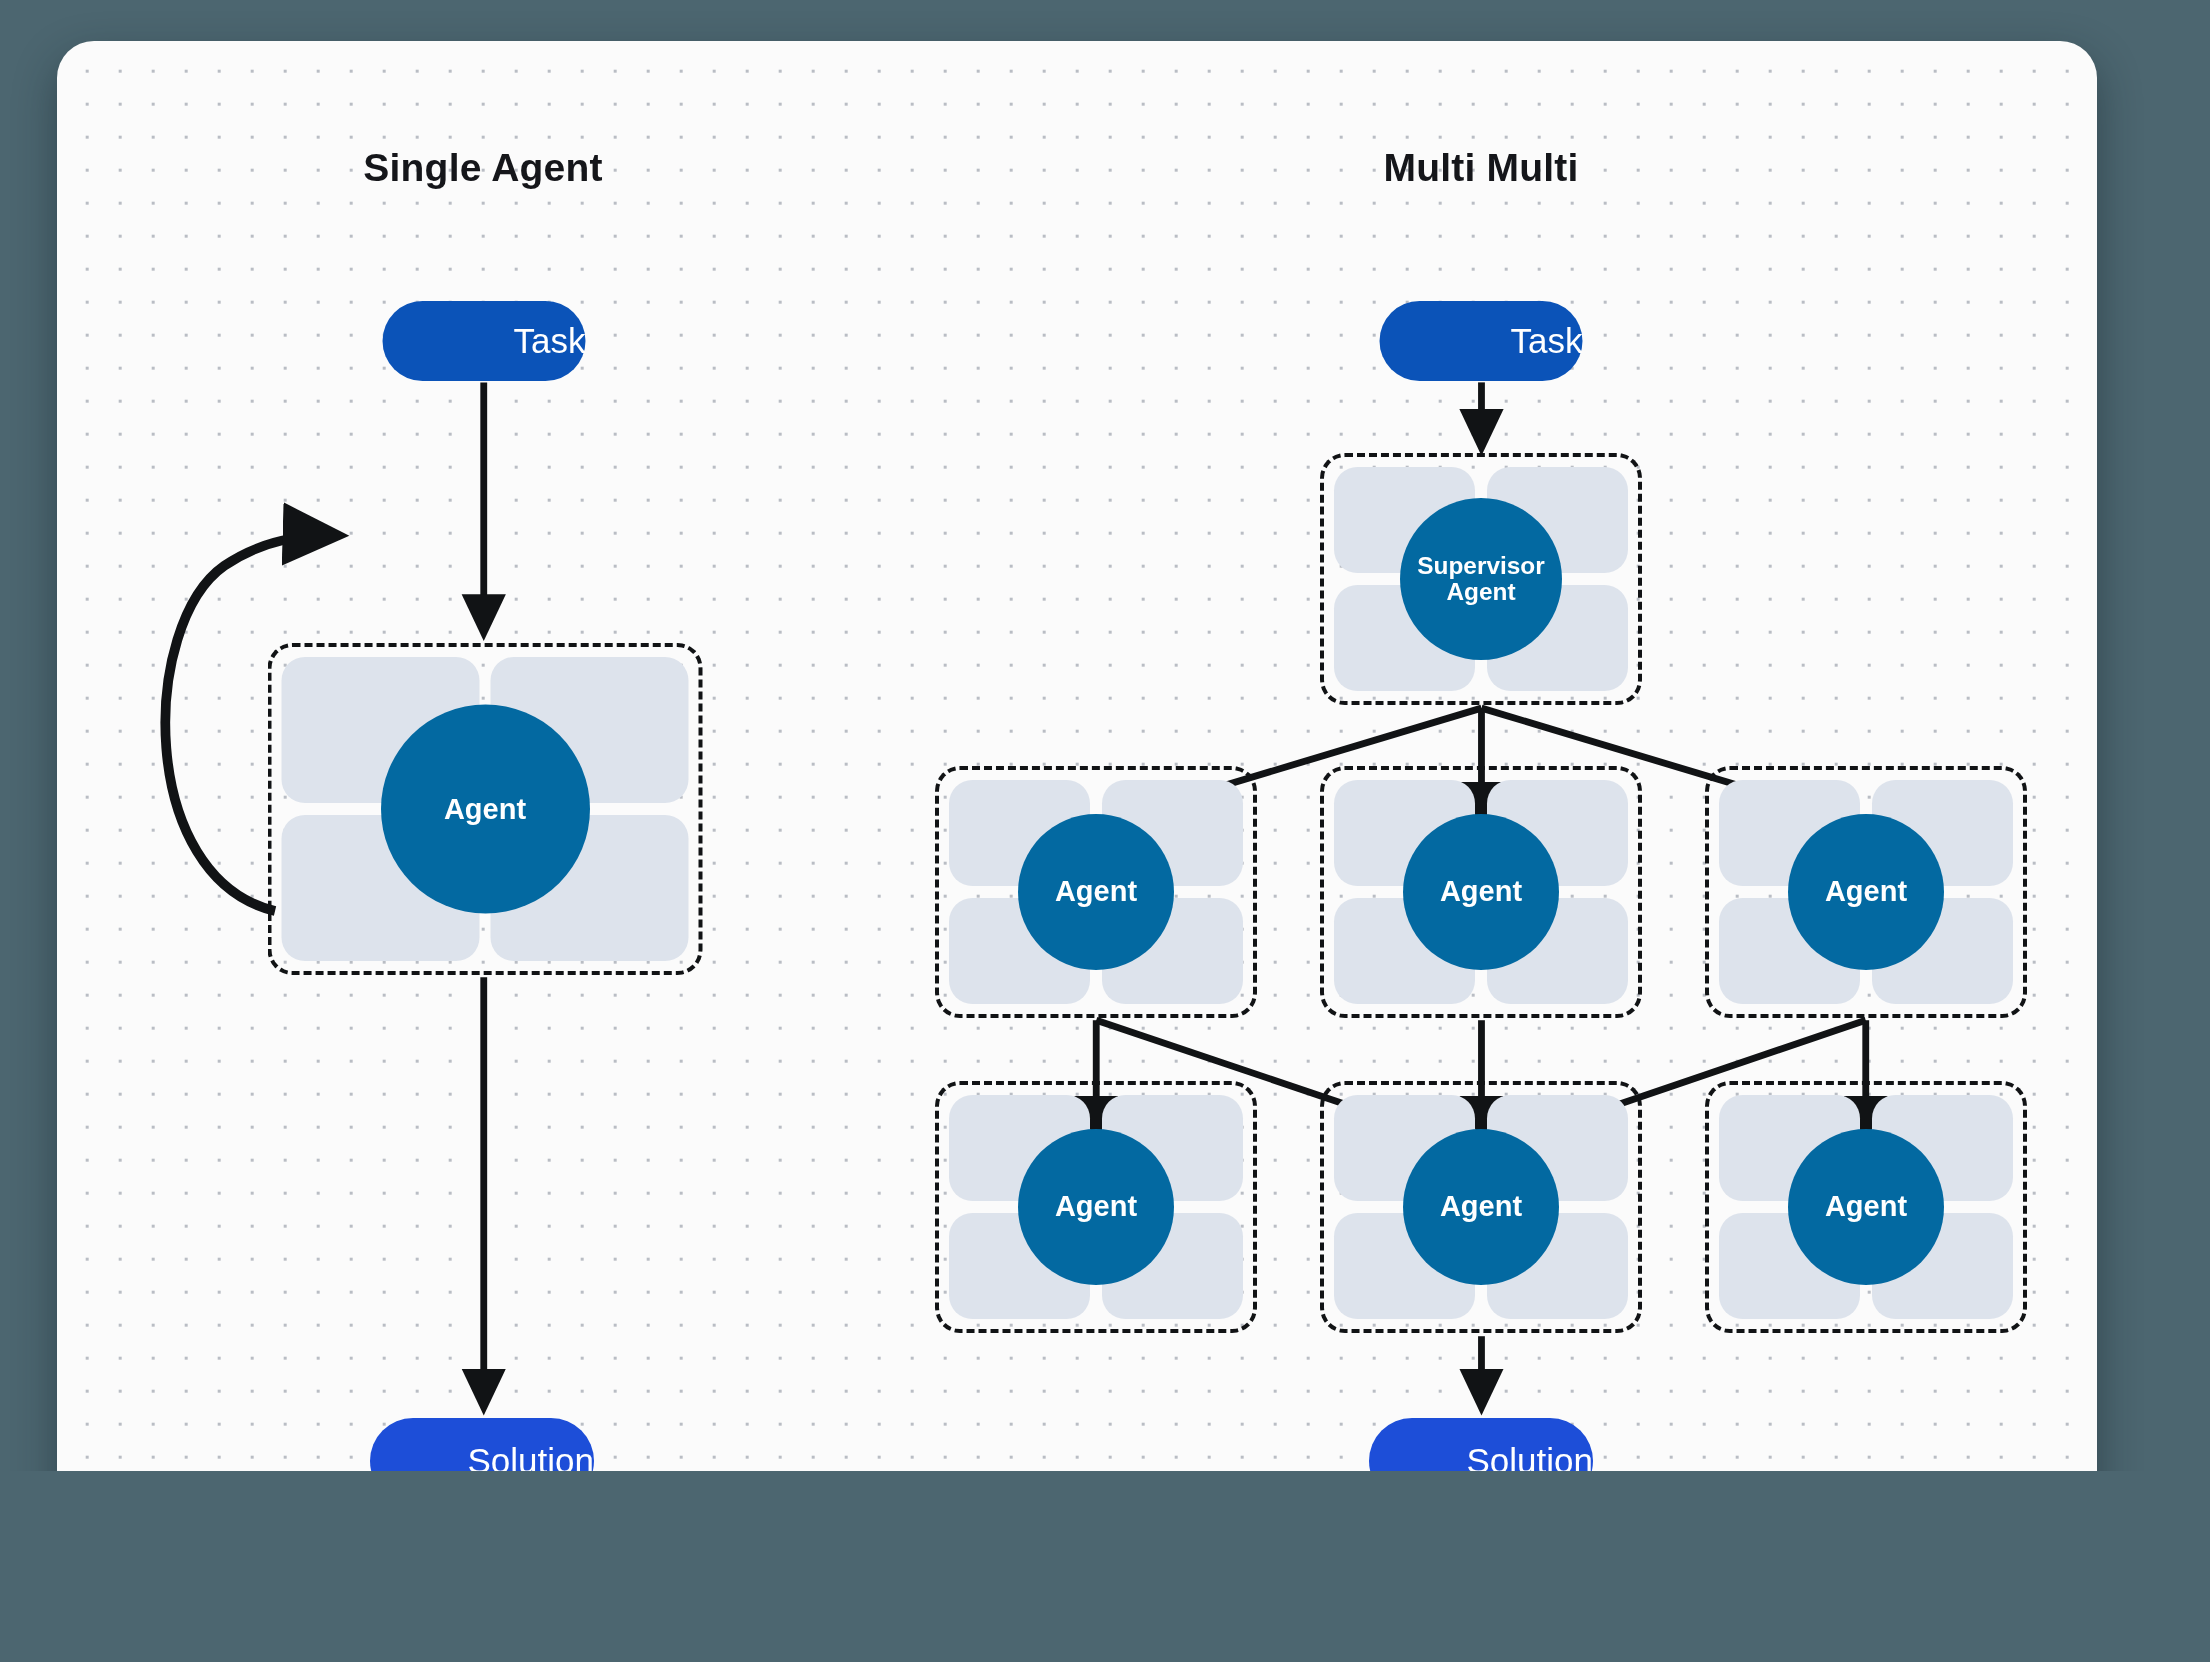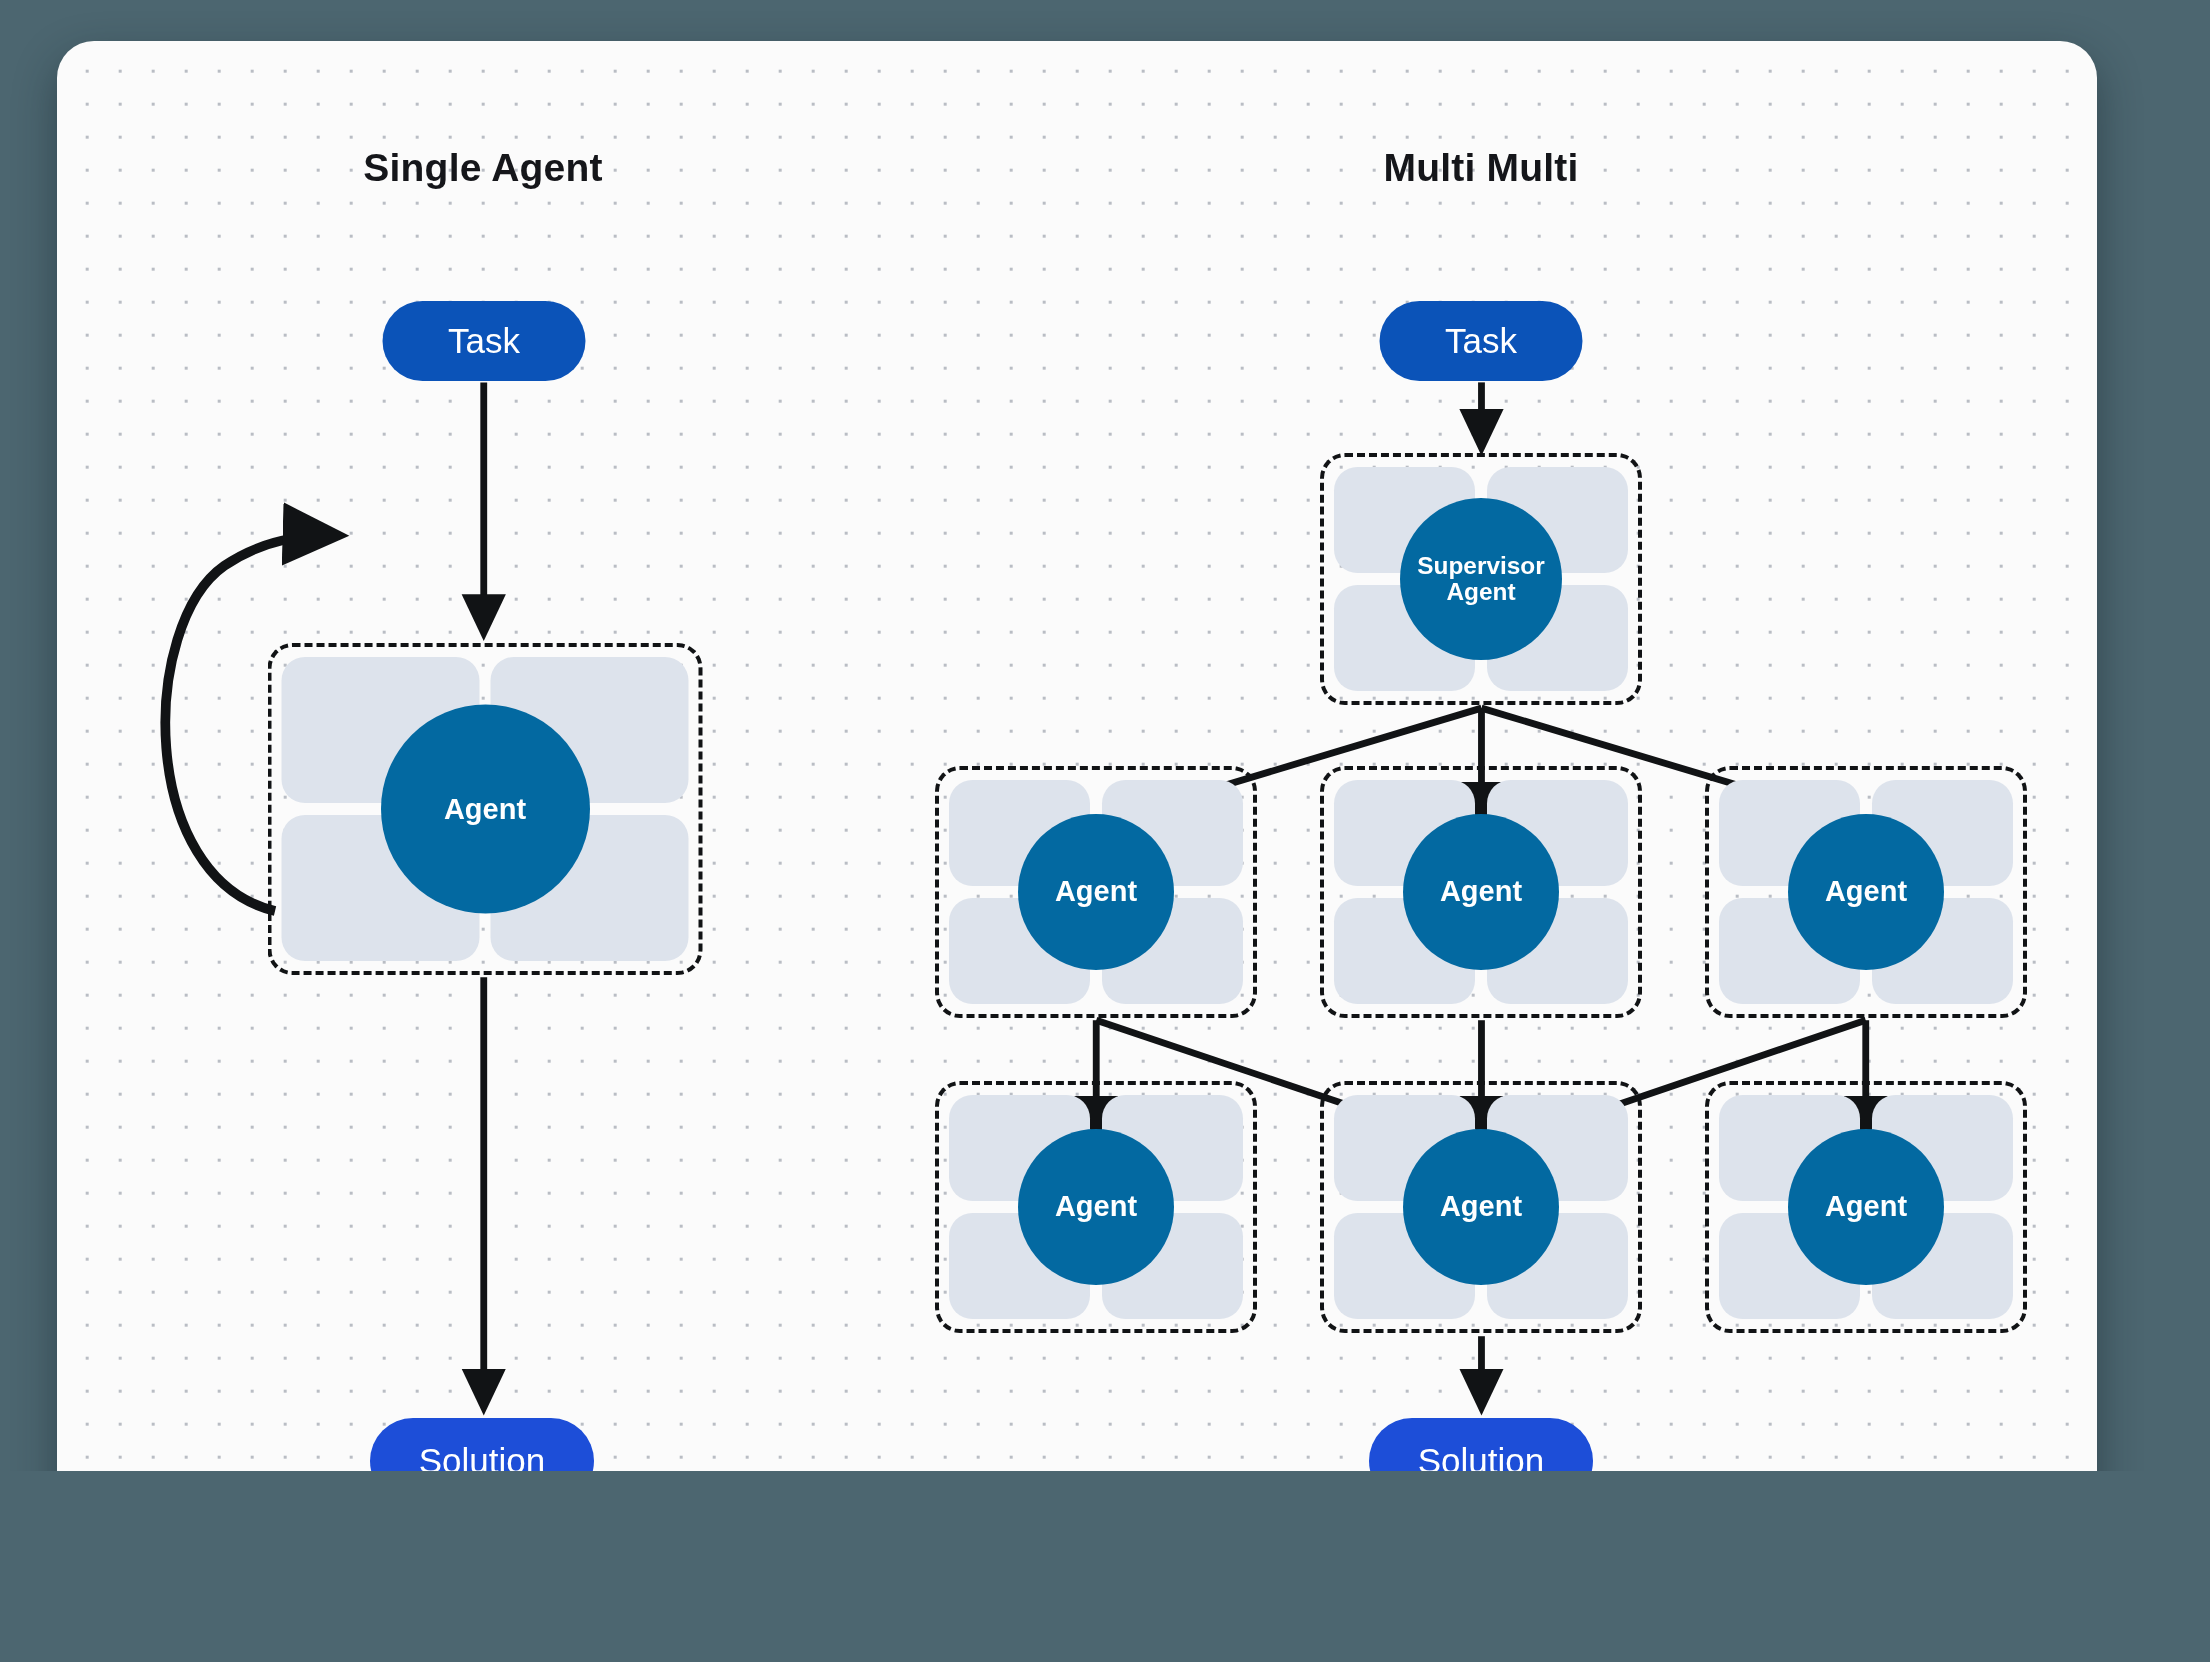--- a/index.html
+++ b/index.html
@@ -45,21 +45,21 @@
     transform: translateX(-50%);
     white-space: nowrap;
   }
 
   
   .pill {
     position: absolute;
     transform: translate(-50%, -50%);
     display: flex;
     align-items: center;
-    justify-content: center;
+    justify-content: flex-end;
     border-radius: 974px;
     color: #ffffff;
     font-size: 35px;
     font-weight: 400;
     white-space: nowrap;
   }
   .pill-task { background: #0b53b8; }
   .pill-solution { background: #1d4ed8; }
 
   

